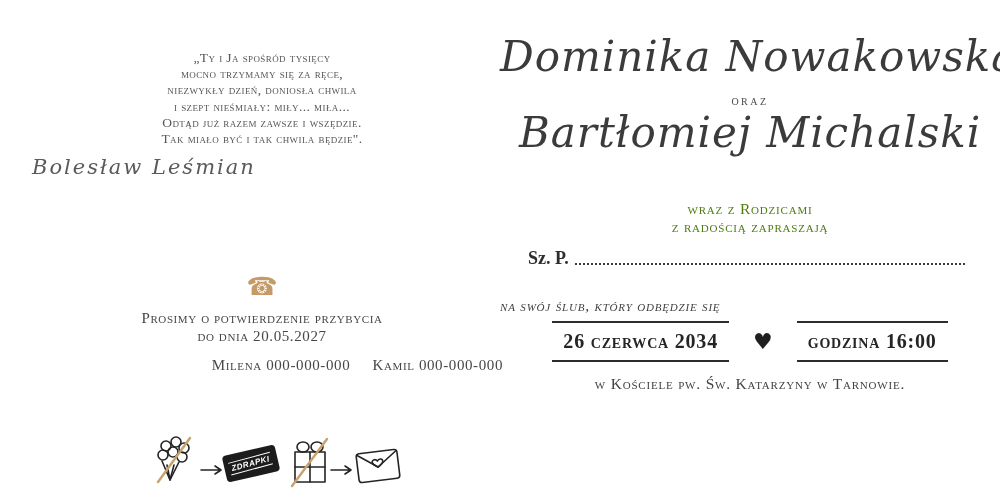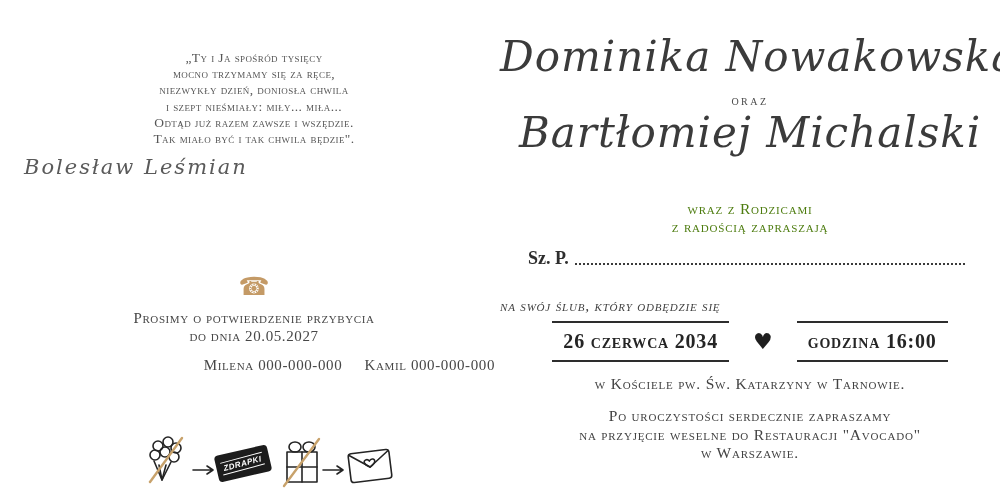--- a/index.html
+++ b/index.html
@@ -3,21 +3,21 @@
 <meta charset="utf-8">
 <style>
   html, body { margin: 0; padding: 0; background: #fff; }
   .canvas {
     position: relative; width: 1000px; height: 500px;
     background: #ffffff; overflow: hidden;
     font-family: "Liberation Serif", serif;
     color: #3c3c3c;
   }
   .panel { position: absolute; top: 0; width: 500px; height: 500px; }
-  .panel-left  { left: 4px; padding-left: 37px; }
+  .panel-left  { left: 12px; padding-left: 37px; }
   .panel-right { left: 500px; }
 
   
   .poem {
     position: absolute; top: 50px; left: 20px; width: 460px;
     text-align: center; font-variant: small-caps;
     font-size: 13.5px; line-height: 16.2px; letter-spacing: 0.4px;
     color: #565656;
   }
   .poem-line { display: block; }
@@ -203,20 +203,15 @@
     <div class="ceremony-intro">na swój ślub, który odbędzie się</div>
 
     <div class="date-row">
       <span class="date-box">26 czerwca 2034</span>
       <span class="heart-glyph">♥</span>
       <span class="date-box">godzina 16:00</span>
     </div>
 
     <div class="church-line">w Kościele pw. Św. Katarzyny w Tarnowie.</div>
 
-    <div class="reception">
-      <span class="poem-line">Po uroczystości serdecznie zapraszamy</span>
-      <span class="poem-line">na przyjęcie weselne do Restauracji "Avocado"</span>
-      <span class="poem-line">w Warszawie.</span>
-    </div>
 
   </div>
 </div>
 
 </body></html>

